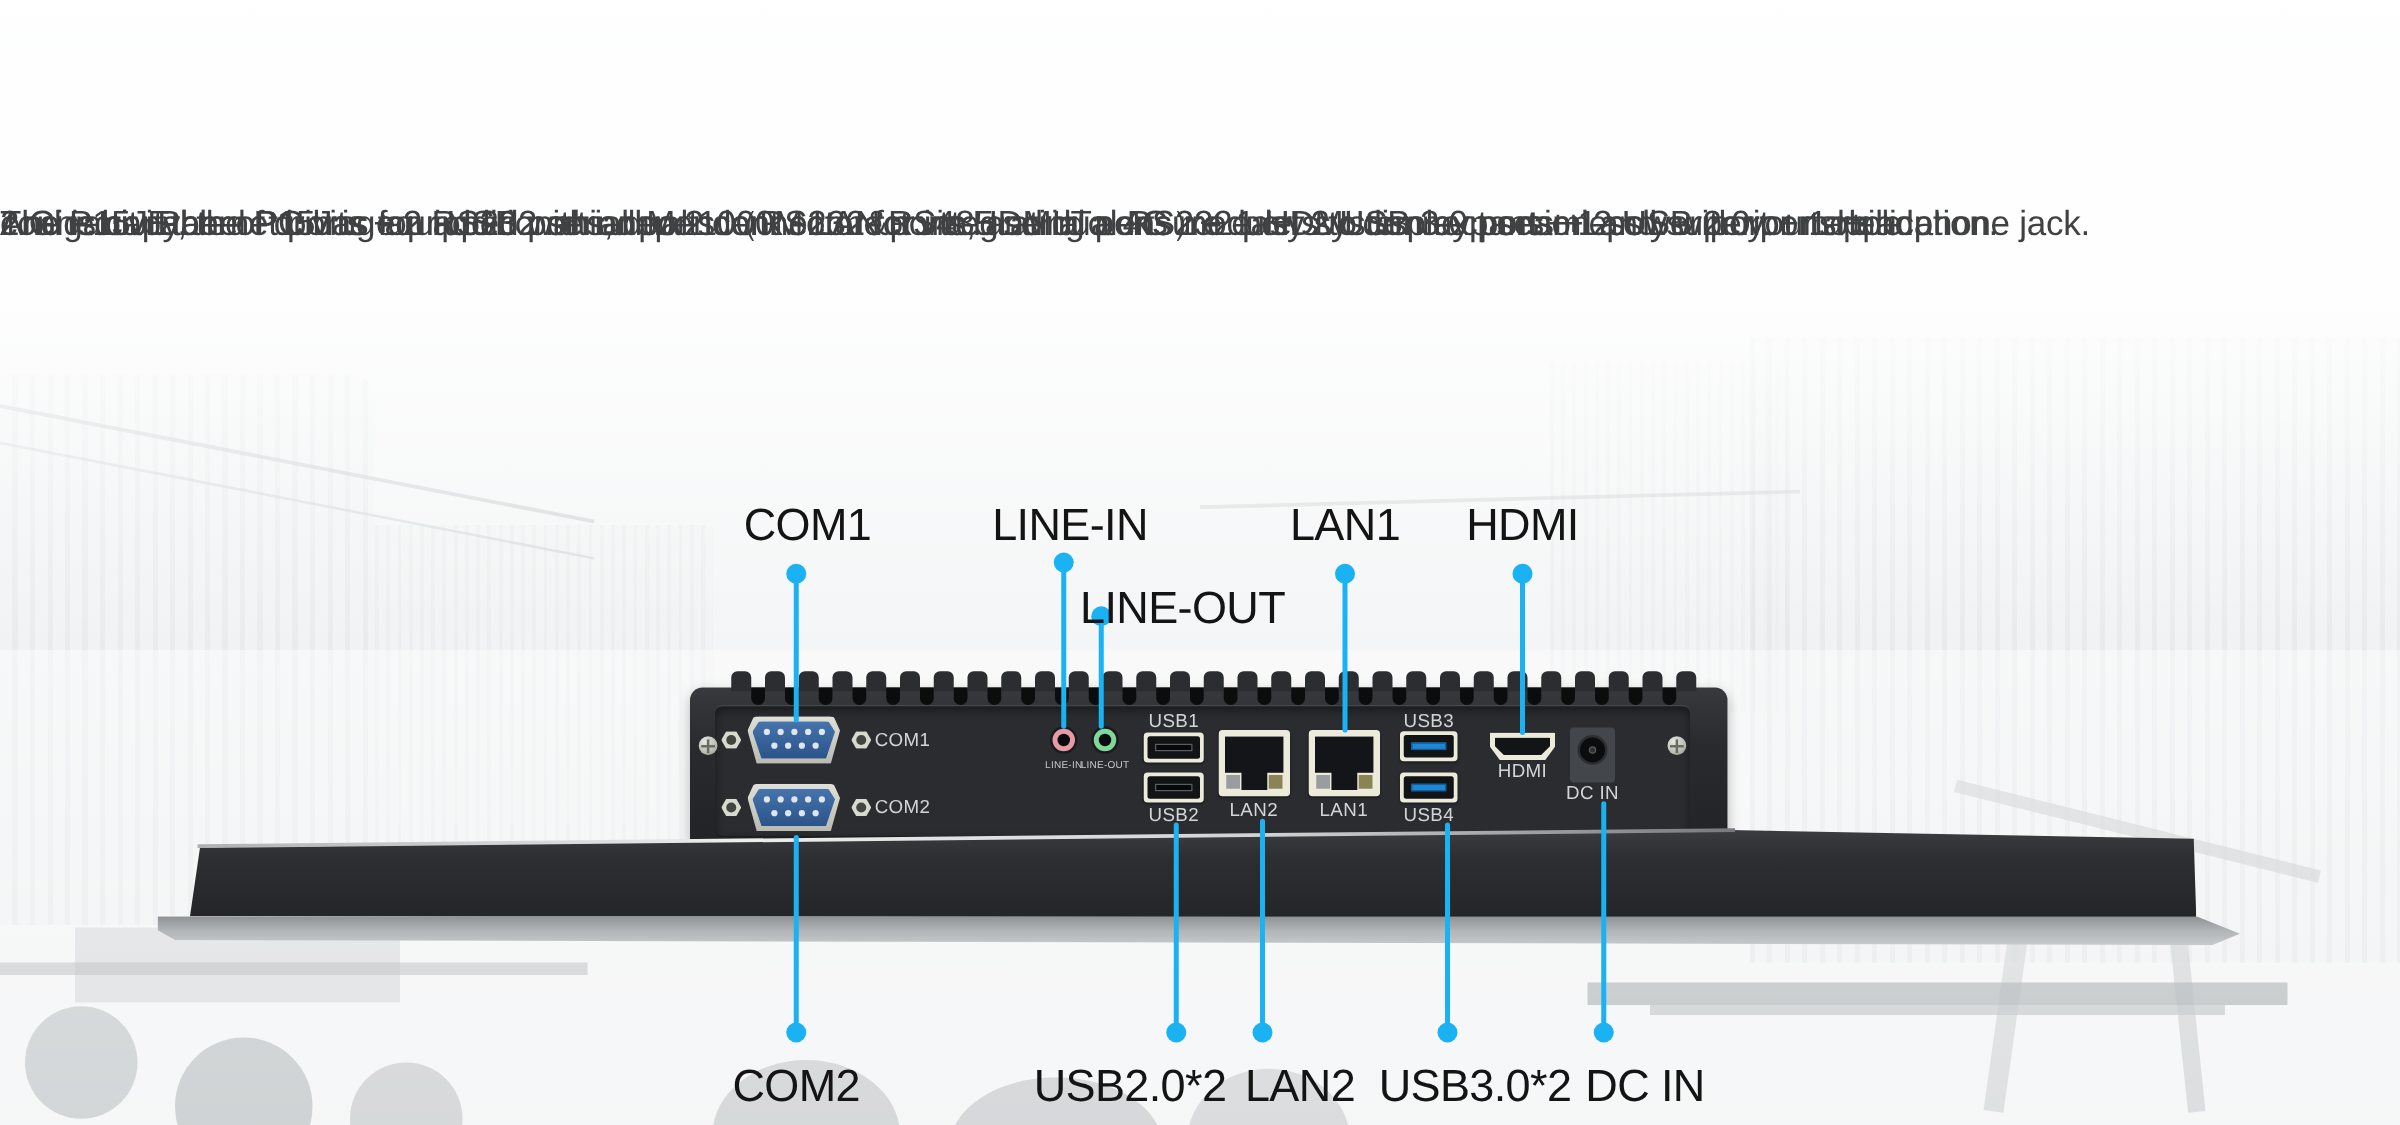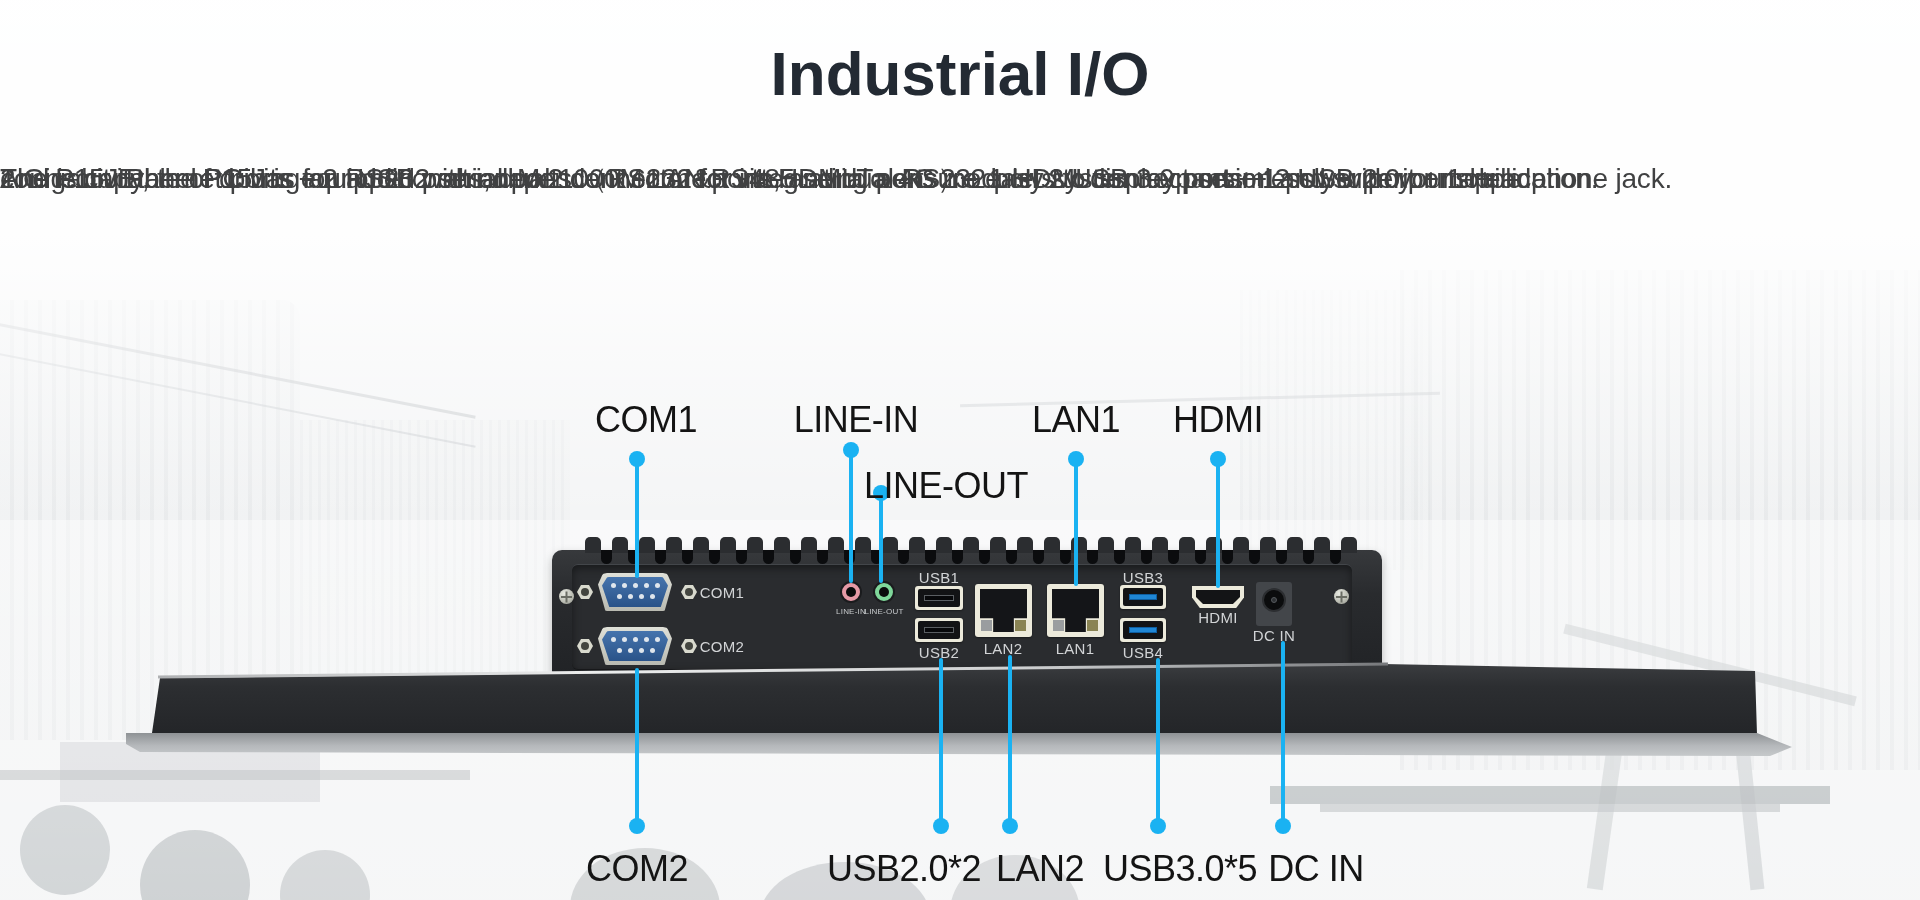--- a/index.html
+++ b/index.html
@@ -156,21 +156,20 @@
     <div class="bg-mach1"></div>
     <div class="bg-mach2"></div>
     <div class="bg-mach3"></div>
     <div class="bg-cylb1"></div>
     <div class="bg-cylb2"></div>
     <div class="bg-cylb3"></div>
     <div class="bg-wash"></div>
     <div class="bg-wash2"></div>
   </div>
 
-  <div class="title">Industrial I/O</div>
   <div class="intro">
     <div>The P15J Panel PC has four USB ports, dual 1000M LAN ports, and dual RS232 ports to connect seamlessly with your application.</div>
     <div>And is capable of driving an additional independent connect via HDMI.To ensure easy system expansion and superior mobile</div>
     <div>connectivity, the P15J is equipped with an M.2 connector for integrating a 4G module. 2 USB 3.0 ports + 2 USB 2.0 ports +</div>
     <div>2 Gigabit Ethernet ports + 2 RS232 serial ports （RS232&amp;RS485 serial ports）+ 1 HDMI display port + 1 power port + 1 headphone jack.</div>
   </div>
 
   <div class="housing"></div>
   <div class="fins">
       <div class="tooth" style="left: 0px;"></div>
@@ -373,19 +372,19 @@
   <div class="c-line" id="ln-usb20" style="background: rgb(26, 178, 242);"></div>
   <div class="c-dot" id="dt-usb20" style="background: rgb(26, 178, 242);"></div>
   <div class="c-label" id="lb-usb20">USB2.0*2</div>
 
   <div class="c-line" id="ln-lan2" style="background: rgb(26, 178, 242);"></div>
   <div class="c-dot" id="dt-lan2" style="background: rgb(26, 178, 242);"></div>
   <div class="c-label" id="lb-lan2">LAN2</div>
 
   <div class="c-line" id="ln-usb30" style="background: rgb(26, 178, 242);"></div>
   <div class="c-dot" id="dt-usb30" style="background: rgb(26, 178, 242);"></div>
-  <div class="c-label" id="lb-usb30">USB3.0*5</div>
+  <div class="c-label" id="lb-usb30">USB3.0*2</div>
 
   <div class="c-line" id="ln-dcin" style="background: rgb(26, 178, 242);"></div>
   <div class="c-dot" id="dt-dcin" style="background: rgb(26, 178, 242);"></div>
   <div class="c-label" id="lb-dcin">DC IN</div>
 
 </div>
 
 </body></html>

